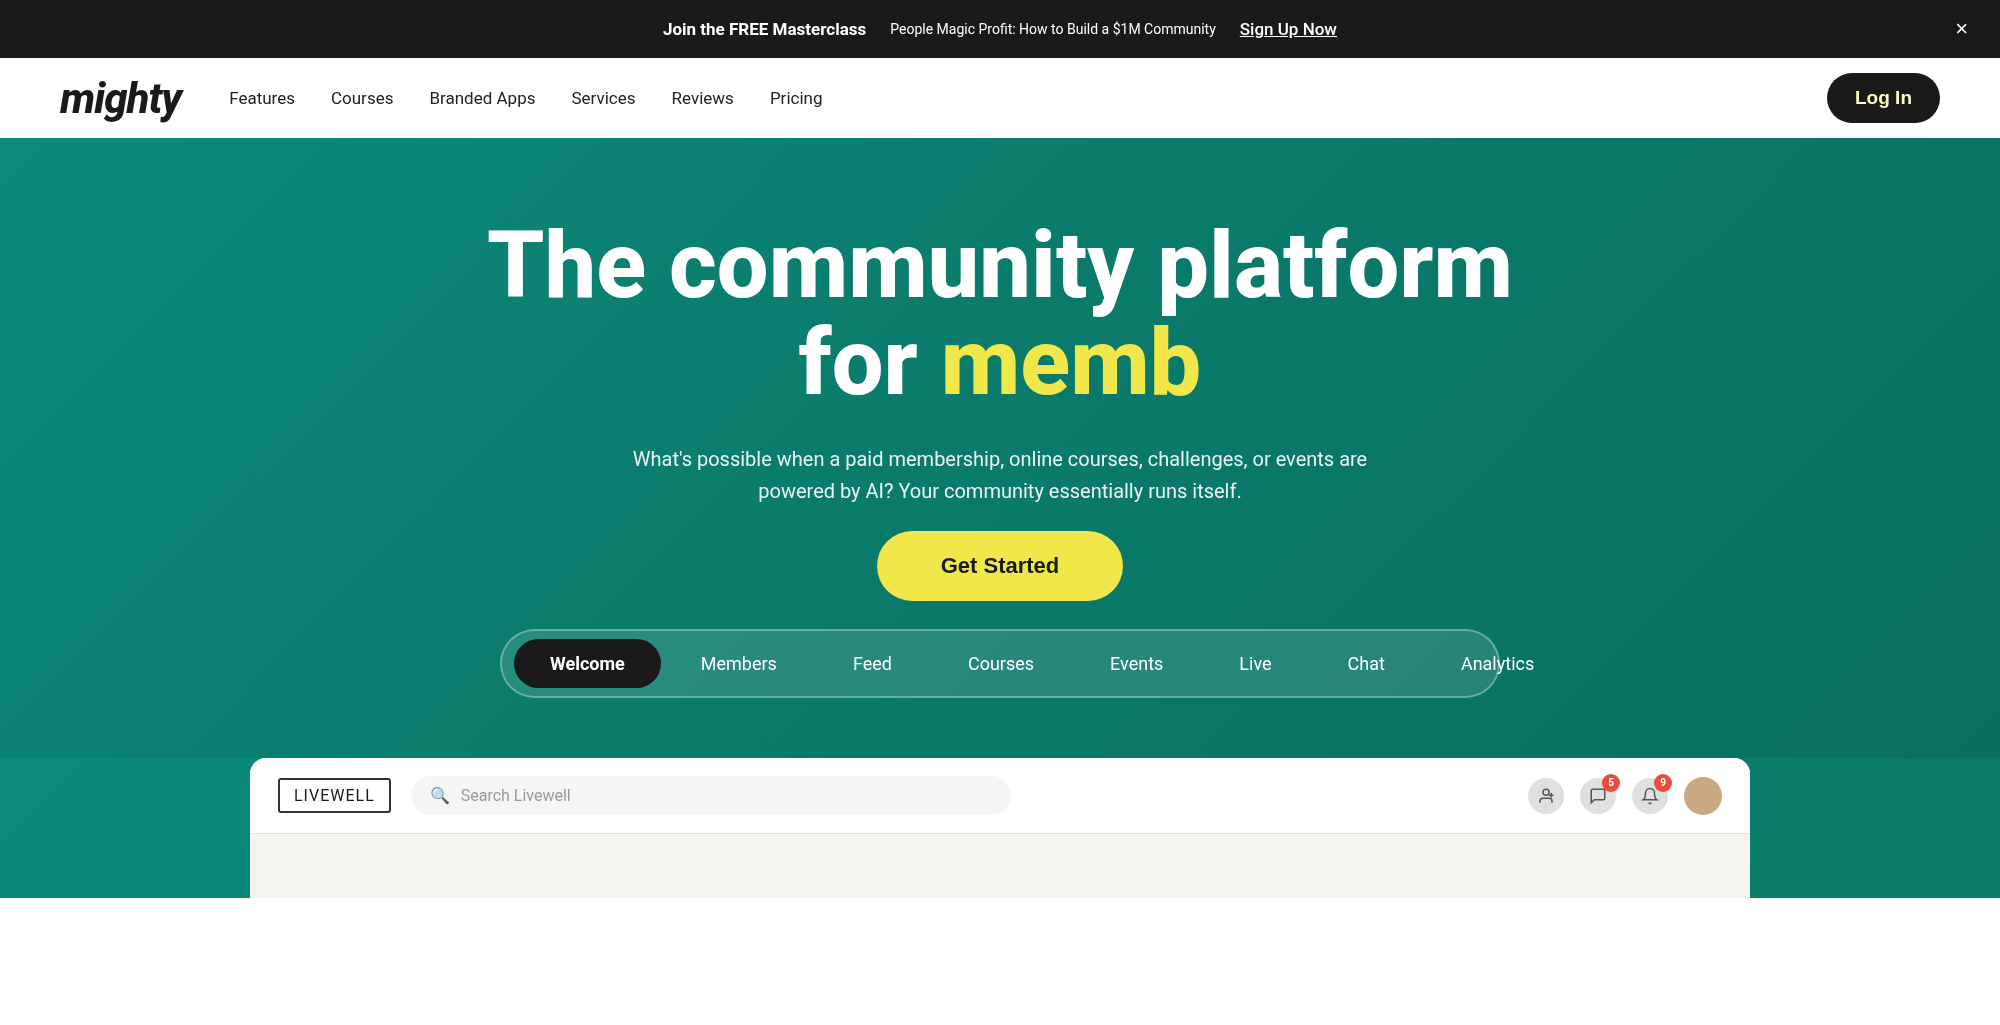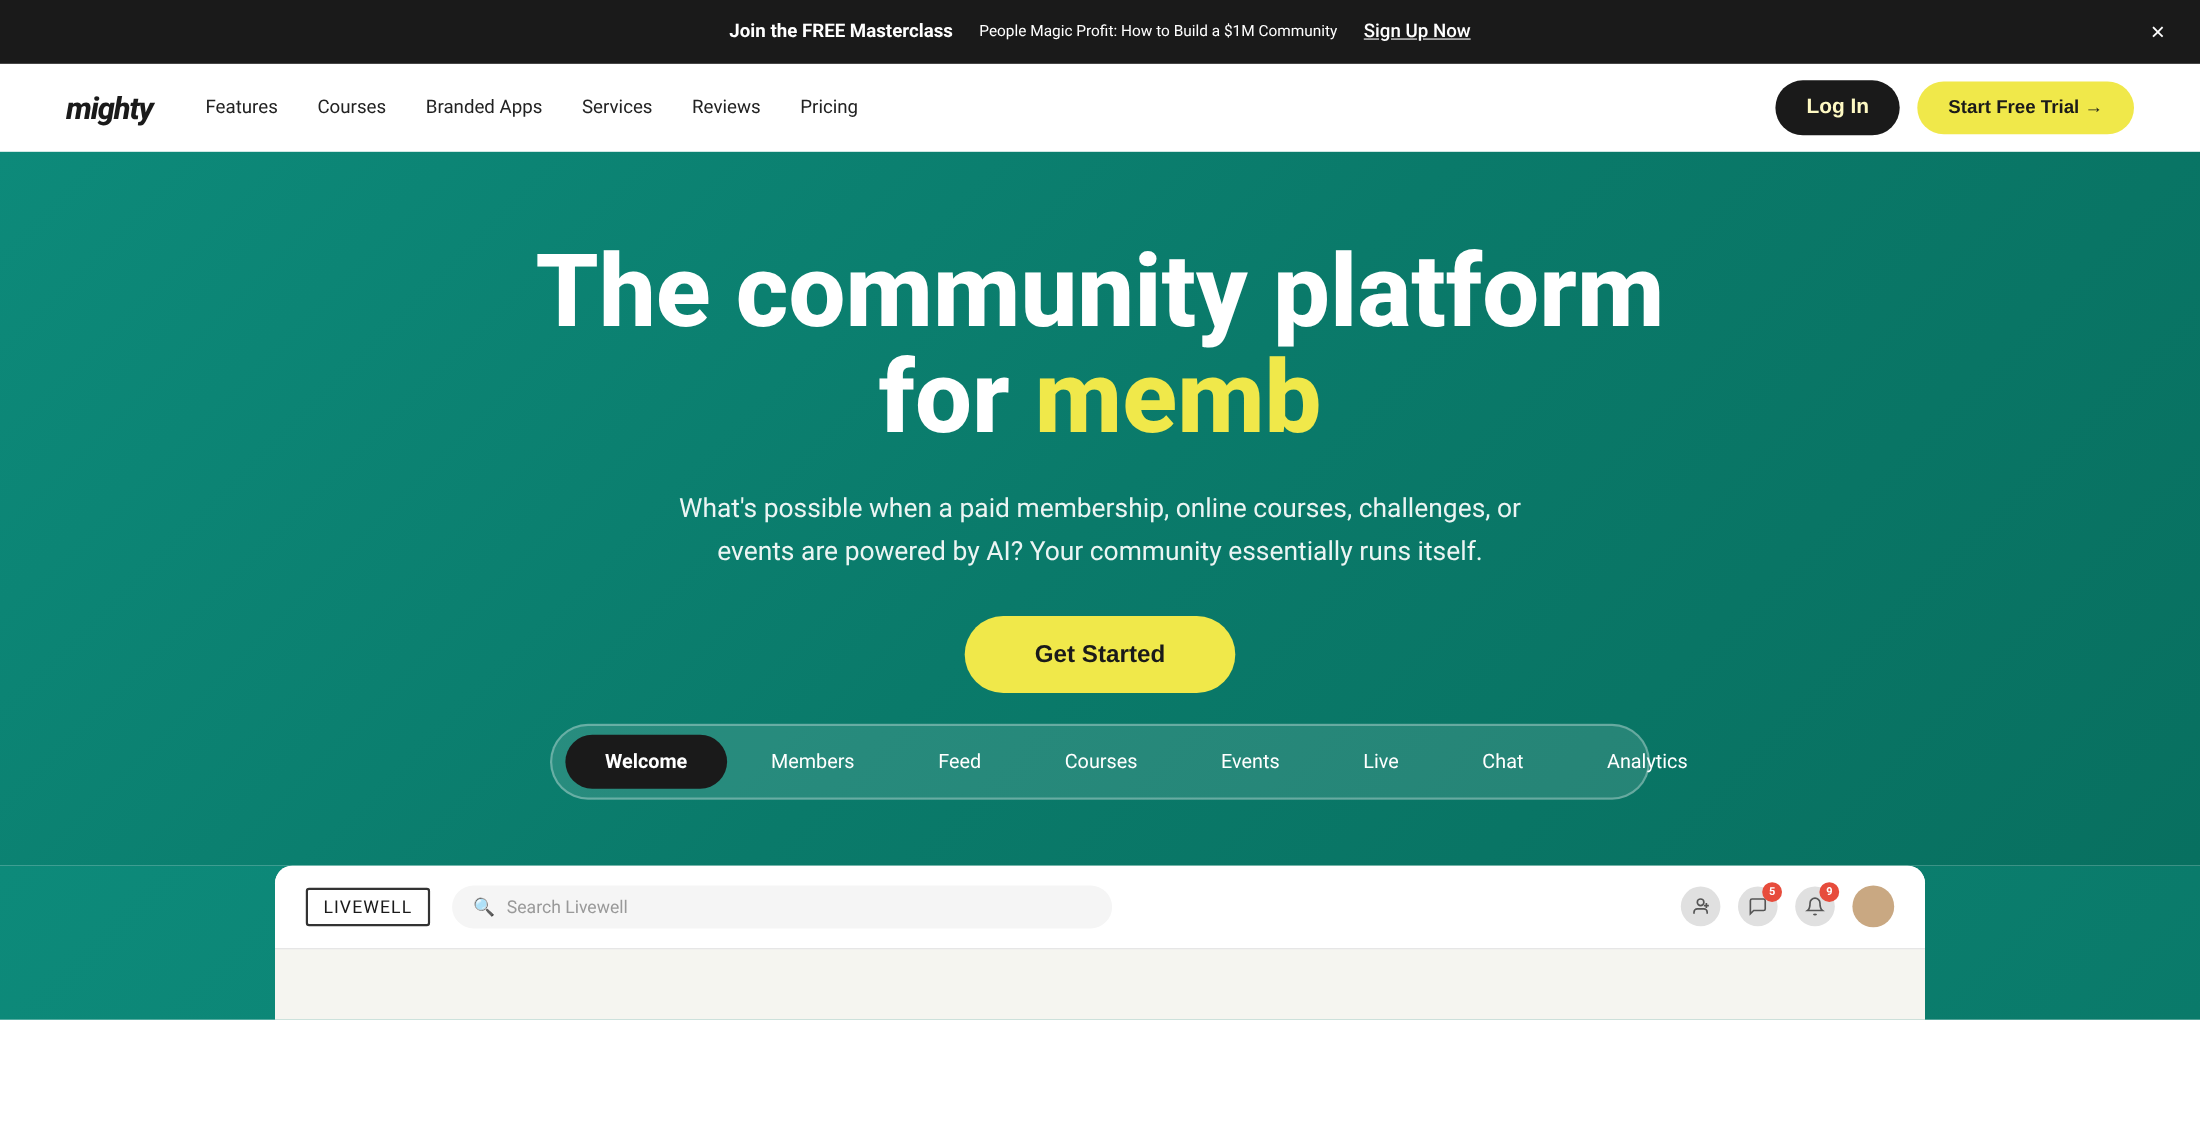--- a/index.html
+++ b/index.html
@@ -61,21 +61,21 @@
       padding: 0 60px;
       height: 80px;
       justify-content: space-between;
     }
     .navbar-left {
       display: flex;
       align-items: center;
       gap: 48px;
     }
     .logo {
-      font-size: 28px;
+      font-size: 42px;
       font-weight: 800;
       color: #1a1a1a;
       font-style: italic;
       letter-spacing: -1px;
     }
     .nav-links {
       display: flex;
       align-items: center;
       gap: 36px;
       list-style: none;
@@ -131,25 +131,25 @@
       font-weight: 800;
       color: white;
       line-height: 1.05;
       max-width: 1200px;
       margin-bottom: 32px;
     }
     .hero-title .highlight {
       color: #f0e84a;
     }
     .hero-subtitle {
-      font-size: 24px;
+      font-size: 20px;
       color: rgba(255,255,255,0.92);
       max-width: 780px;
       line-height: 1.6;
-      margin-bottom: 40px;
+      margin-bottom: 24px;
     }
     .get-started-btn {
       background: #f0e84a;
       color: #1a1a1a;
       border: none;
       padding: 22px 64px;
       border-radius: 50px;
       font-size: 22px;
       font-weight: 800;
       cursor: pointer;
@@ -292,21 +292,20 @@
       <li><a>Features</a></li>
       <li><a>Courses</a></li>
       <li><a>Branded Apps</a></li>
       <li><a>Services</a></li>
       <li><a>Reviews</a></li>
       <li><a>Pricing</a></li>
     </ul>
   </div>
   <div class="navbar-right">
     <button class="login-btn">Log In</button>
-    <button class="trial-btn">Start Free Trial →</button>
   </div>
 </nav>
 
 <section class="hero">
   <h1 class="hero-title">
     <span>The community platform</span><br>
     <span>for </span><span class="highlight">memb</span>
   </h1>
   <p class="hero-subtitle">What's possible when a paid membership, online courses, challenges, or events are powered by AI? Your community essentially runs itself.</p>
   <button class="get-started-btn">Get Started</button>

